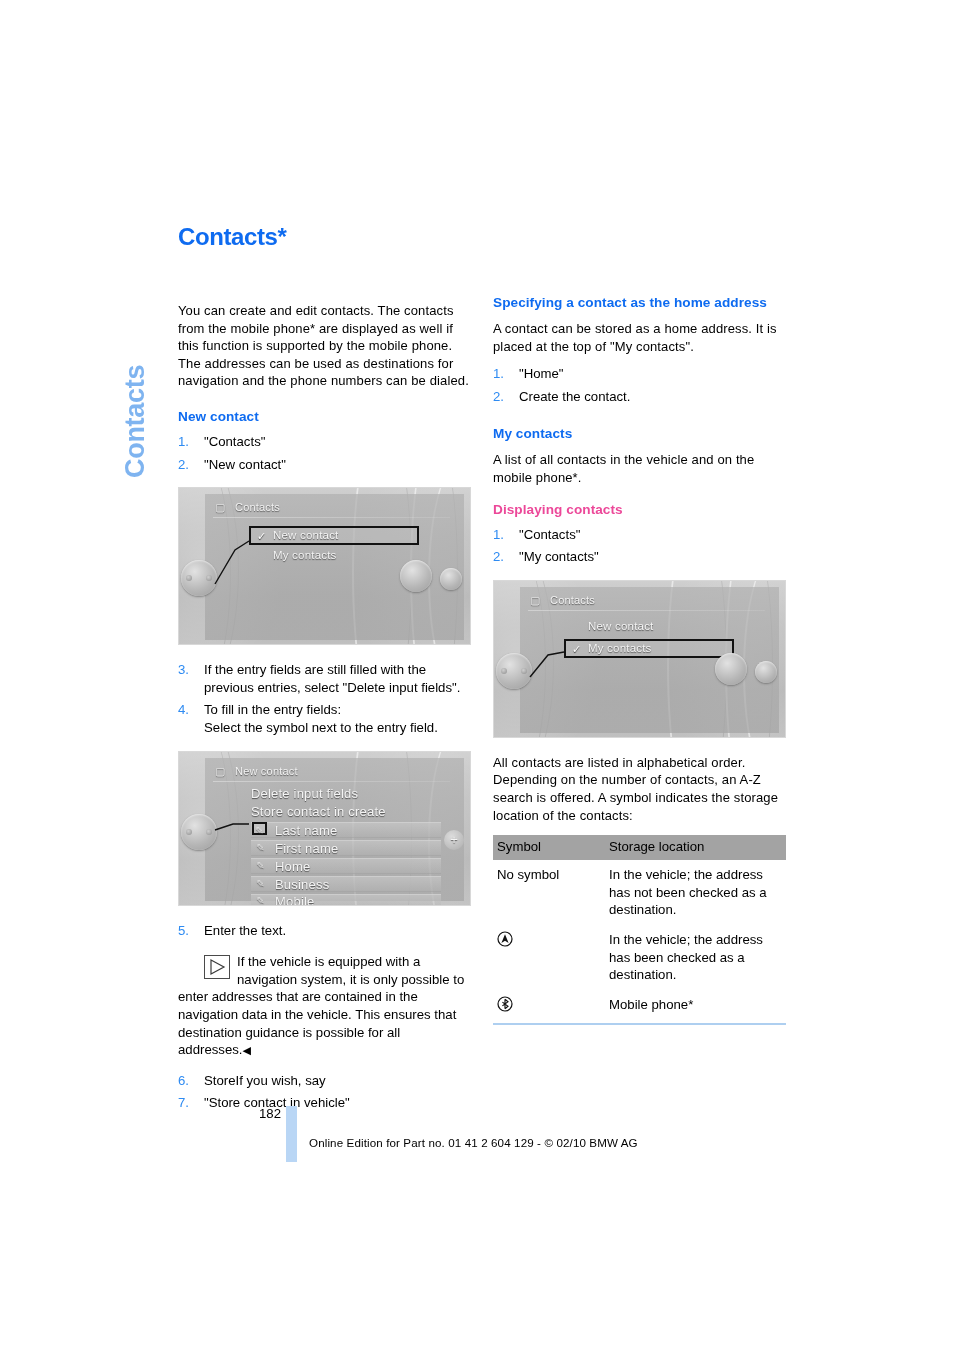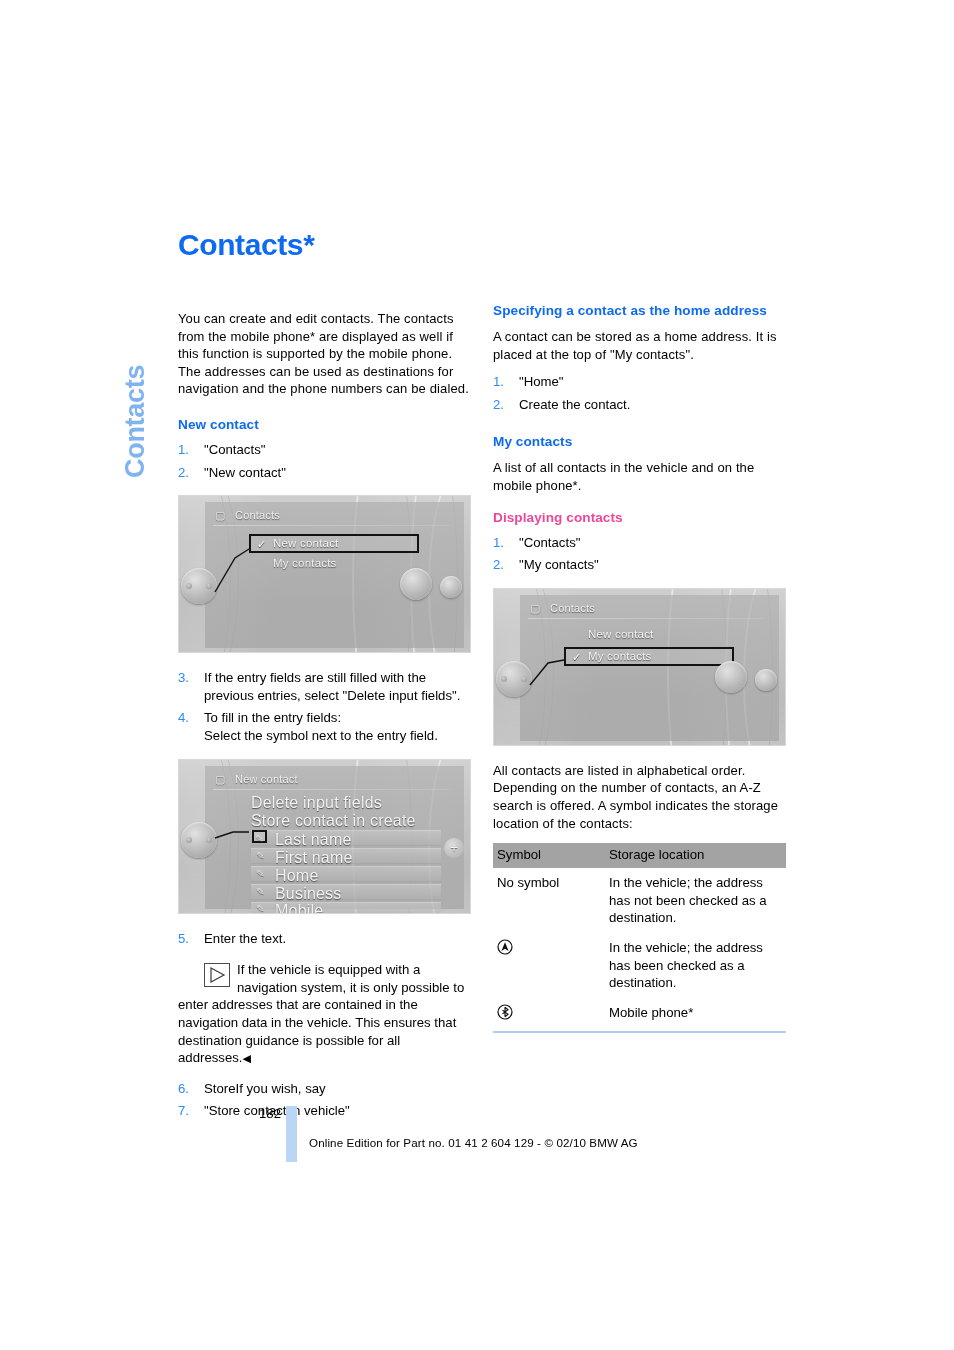--- a/index.html
+++ b/index.html
@@ -35,24 +35,24 @@
 
   
   .content {
     position: absolute;
     left: 178px;
     top: 220px;
     width: 608px;
   }
 
   h1.page-title {
-    font-size: 30px;
+    font-size: 24px;
     font-weight: bold;
     color: #0E6BF0;
-    margin: 8px 0 40px 0;
+    margin: 0 0 40px 0;
     letter-spacing: -0.4px;
     line-height: 34px;
   }
 
   .columns {
     display: flex;
     gap: 0px;
     align-items: flex-start;
   }
   .col-left { width: 293px; }
@@ -190,21 +190,21 @@
   
   .field-row {
     position:absolute;
     height: 16px;
     background: linear-gradient(180deg, rgba(205,205,205,0.55), rgba(178,178,178,0.55));
     border-top: 1px solid rgba(240,240,240,0.45);
     border-bottom: 1px solid rgba(125,125,125,0.35);
   }
   .field-label {
     position:absolute;
-    font-size: 16px;
+    font-size: 13px;
     color: #f4f4f4;
     text-shadow: 0 1px 1px rgba(60,60,60,0.85);
     white-space: nowrap;
     letter-spacing: 0.2px;
   }
   .field-ico {
     position:absolute;
     width: 15px; height: 13px;
     font-size: 10px;
     line-height: 13px;

